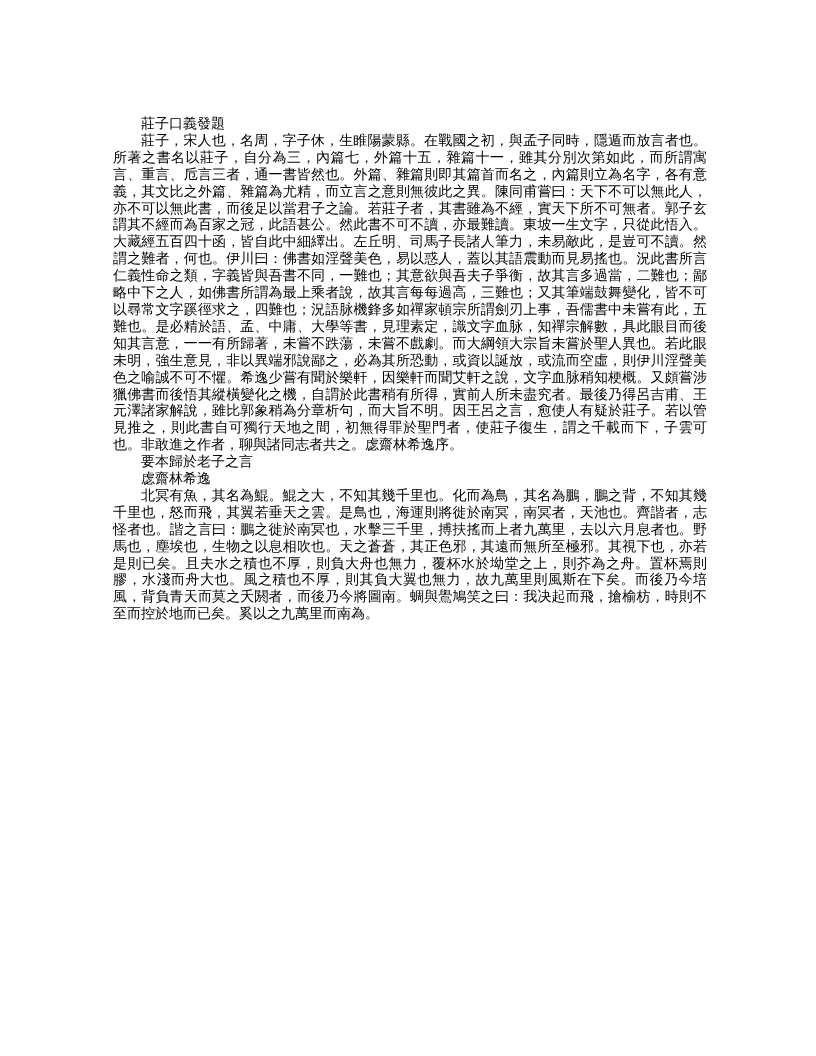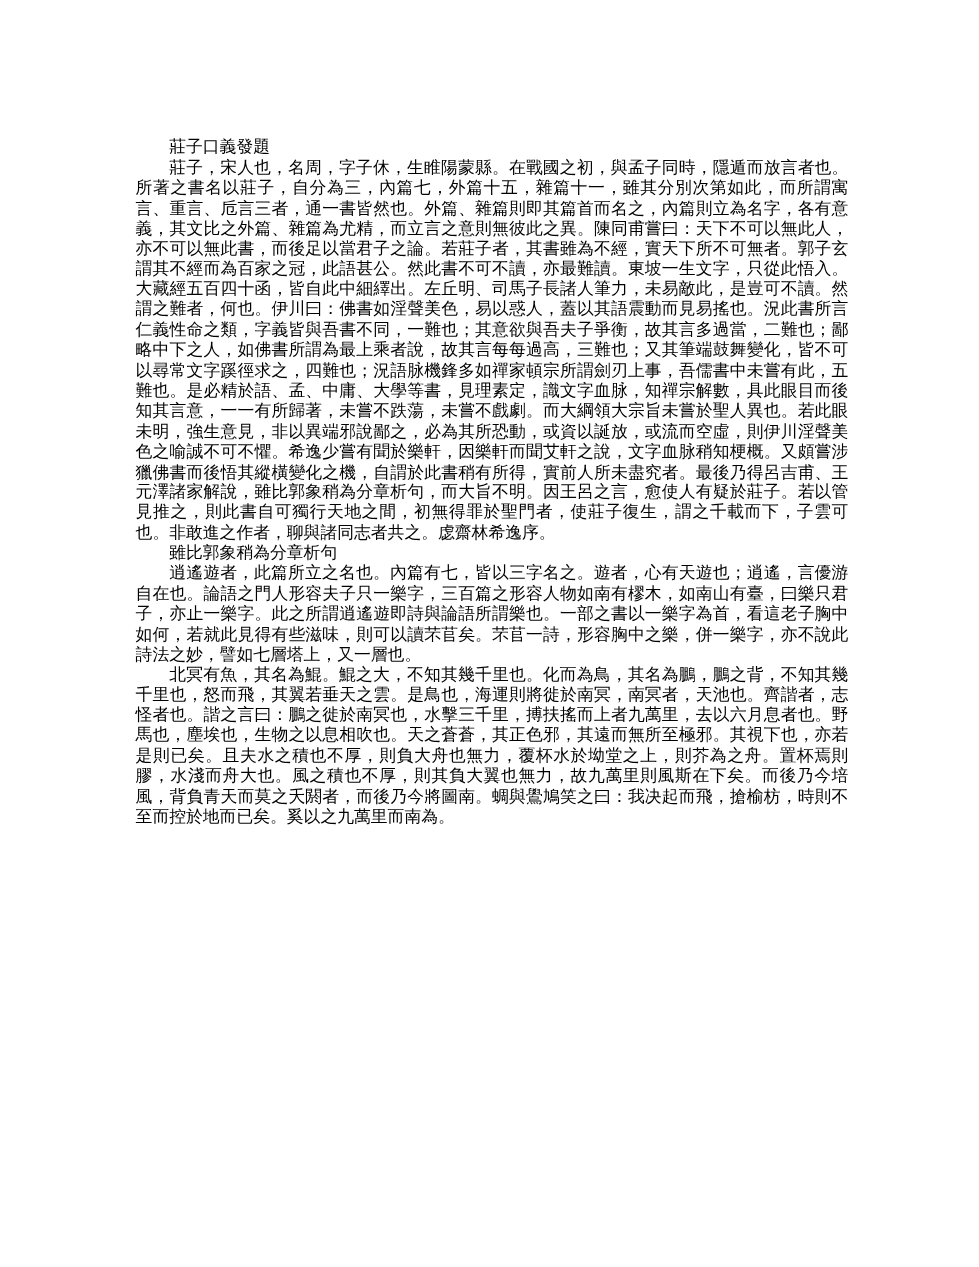--- a/index.html
+++ b/index.html
@@ -40,17 +40,17 @@
     text-indent: 2em;
   }
 </style>
 </head>
 <body>
 
 <div class="page">
   <div class="text-block">
     <p>莊子口義發題</p>
     <p>莊子，宋人也，名周，字子休，生睢陽蒙縣。在戰國之初，與孟子同時，隱遁而放言者也。所著之書名以莊子，自分為三，內篇七，外篇十五，雜篇十一，雖其分別次第如此，而所謂寓言、重言、卮言三者，通一書皆然也。外篇、雜篇則即其篇首而名之，內篇則立為名字，各有意義，其文比之外篇、雜篇為尤精，而立言之意則無彼此之異。陳同甫嘗曰：天下不可以無此人，亦不可以無此書，而後足以當君子之論。若莊子者，其書雖為不經，實天下所不可無者。郭子玄謂其不經而為百家之冠，此語甚公。然此書不可不讀，亦最難讀。東坡一生文字，只從此悟入。大藏經五百四十函，皆自此中細繹出。左丘明、司馬子長諸人筆力，未易敵此，是豈可不讀。然謂之難者，何也。伊川曰：佛書如淫聲美色，易以惑人，蓋以其語震動而見易搖也。況此書所言仁義性命之類，字義皆與吾書不同，一難也；其意欲與吾夫子爭衡，故其言多過當，二難也；鄙略中下之人，如佛書所謂為最上乘者說，故其言每每過高，三難也；又其筆端鼓舞變化，皆不可以尋常文字蹊徑求之，四難也；況語脉機鋒多如禪家頓宗所謂劍刃上事，吾儒書中未嘗有此，五難也。是必精於語、孟、中庸、大學等書，見理素定，識文字血脉，知禪宗解數，具此眼目而後知其言意，一一有所歸著，未嘗不跌蕩，未嘗不戲劇。而大綱領大宗旨未嘗於聖人異也。若此眼未明，強生意見，非以異端邪說鄙之，必為其所恐動，或資以誕放，或流而空虛，則伊川淫聲美色之喻誠不可不懼。希逸少嘗有聞於樂軒，因樂軒而聞艾軒之說，文字血脉稍知梗概。又頗嘗涉獵佛書而後悟其縱橫變化之機，自謂於此書稍有所得，實前人所未盡究者。最後乃得呂吉甫、王元澤諸家解說，雖比郭象稍為分章析句，而大旨不明。因王呂之言，愈使人有疑於莊子。若以管見推之，則此書自可獨行天地之間，初無得罪於聖門者，使莊子復生，謂之千載而下，子雲可也。非敢進之作者，聊與諸同志者共之。虙齋林希逸序。</p>
-    <p>雖比郭象稍為分章析句</p>
-    <p>逍遙遊者，此篇所立之名也。內篇有七，皆以三字名之。遊者，心有天遊也；逍遙，言優游自在也。論語之門人形容夫子只一樂字，三百篇之形容人物如南有樛木，如南山有臺，曰樂只君子，亦止一樂字。此之所謂逍遙遊即詩與論語所謂樂也。一部之書以一樂字為首，看這老子胸中如何，若就此見得有些滋味，則可以讀芣苢矣。芣苢一詩，形容胸中之樂，併一樂字，亦不說此詩法之妙，譬如七層塔上，又一層也。</p>
+    <p>要本歸於老子之言</p>
+    <p>虙齋林希逸</p>
     <p>北冥有魚，其名為鯤。鯤之大，不知其幾千里也。化而為鳥，其名為鵬，鵬之背，不知其幾千里也，怒而飛，其翼若垂天之雲。是鳥也，海運則將徙於南冥，南冥者，天池也。齊諧者，志怪者也。諧之言曰：鵬之徙於南冥也，水擊三千里，搏扶搖而上者九萬里，去以六月息者也。野馬也，塵埃也，生物之以息相吹也。天之蒼蒼，其正色邪，其遠而無所至極邪。其視下也，亦若是則已矣。且夫水之積也不厚，則負大舟也無力，覆杯水於坳堂之上，則芥為之舟。置杯焉則膠，水淺而舟大也。風之積也不厚，則其負大翼也無力，故九萬里則風斯在下矣。而後乃今培風，背負青天而莫之夭閼者，而後乃今將圖南。蜩與鷽鳩笑之曰：我决起而飛，搶榆枋，時則不至而控於地而已矣。奚以之九萬里而南為。</p>
   </div>
 </div>
 
 </body></html>

